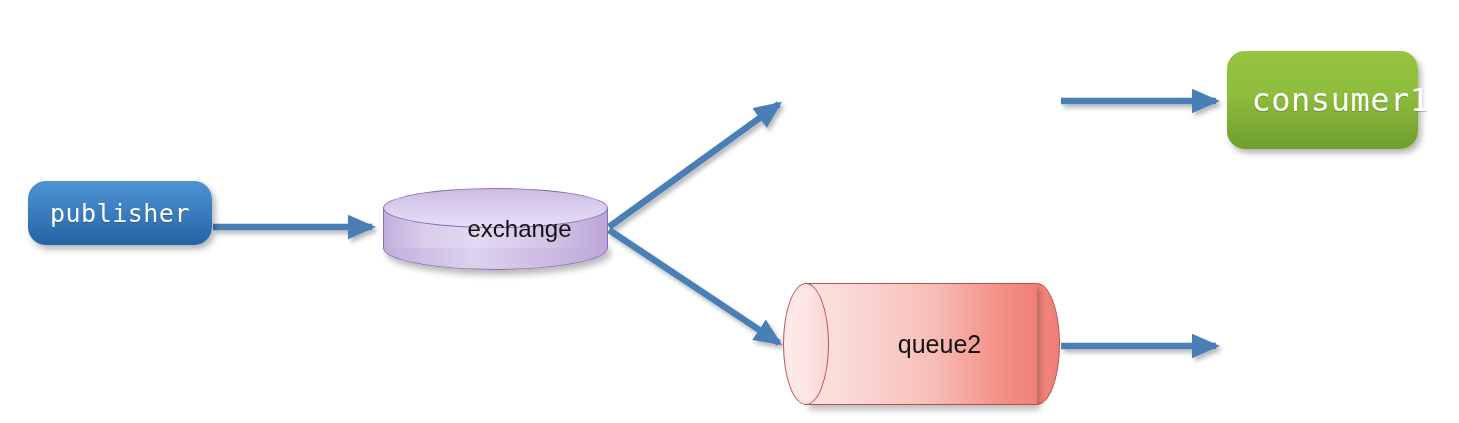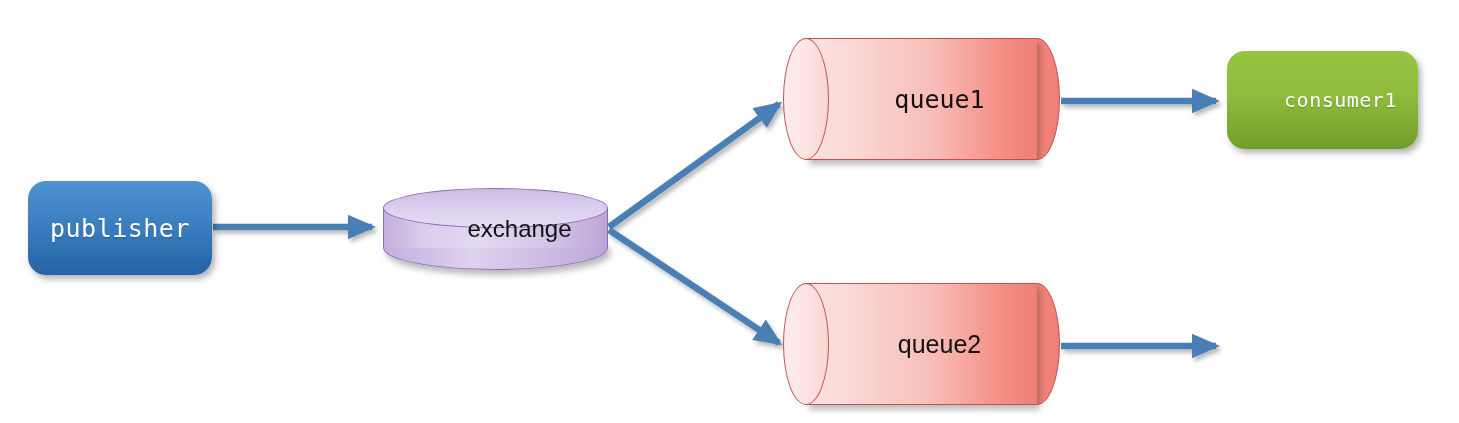--- a/index.html
+++ b/index.html
@@ -36,21 +36,21 @@
     letter-spacing: 0.5px;
     text-shadow: 0 1px 1px rgba(0,0,0,0.22);
     box-shadow: 3px 4px 6px rgba(0,0,0,0.30);
   }
   .rect-node.publisher {
     background: linear-gradient(to bottom, #4e93d2 0%, #3c7fc0 45%, #2463a4 100%);
     font-size: 25px;
   }
   .rect-node.consumer {
     background: linear-gradient(to bottom, #96c442 0%, #8ebc3c 45%, #6f9e2c 100%);
-    font-size: 20px;
+    font-size: 32px;
     padding-left: 36px;
   }
 
   
   .cyl-v {
     position: absolute;
   }
   .cyl-v .body {
     position: absolute;
     left: 0;
@@ -167,37 +167,31 @@
 
     <g filter="url(#arrowShadow)" stroke="#4a7fb5" stroke-width="6.5" fill="none" marker-end="url(#arrowhead)" stroke-linecap="butt">
       <line x1="213" y1="227" x2="372" y2="227"></line>
       <line x1="609" y1="227" x2="779" y2="104"></line>
       <line x1="609" y1="230" x2="779" y2="343"></line>
       <line x1="1061" y1="101" x2="1216" y2="101"></line>
       <line x1="1061" y1="346" x2="1216" y2="346"></line>
     </g>
   </svg>
 
-  <div class="node rect-node publisher" style="left:28px; top:181px; width:184px; height:94px;">
+  <div class="node rect-node publisher" style="left:28px; top:181px; width:184px; height:64px;">
     <span>publisher</span>
   </div>
 
   <div class="cyl-v" style="left:383px; top:188px; width:225px; height:82px;">
     <div class="cap-bottom" style="top:38px; height:44px;"></div>
     <div class="body" style="top:20px; height:40px;"></div>
     <div class="cap-top" style="top:0px; height:40px;"></div>
     <div class="label" style="top:27px;margin-left:48px;">exchange</div>
   </div>
 
-  <div class="cyl-h" style="left:783px; top:38px; width:277px; height:122px;">
-    <div class="cap-right" style="right:0px; width:46px;"></div>
-    <div class="body" style="left:23px; right:23px;"></div>
-    <div class="cap-left" style="left:0px; width:46px;"></div>
-    <div class="label mono" style="padding-left:36px;">queue1</div>
-  </div>
 
   <div class="cyl-h" style="left:783px; top:283px; width:277px; height:122px;">
     <div class="cap-right" style="right:0px; width:46px;"></div>
     <div class="body" style="left:23px; right:23px;"></div>
     <div class="cap-left" style="left:0px; width:46px;"></div>
     <div class="label sans" style="padding-left:36px;">queue2</div>
   </div>
 
   <div class="node rect-node consumer" style="left:1227px; top:51px; width:191px; height:98px;">
     <span>consumer1</span>

